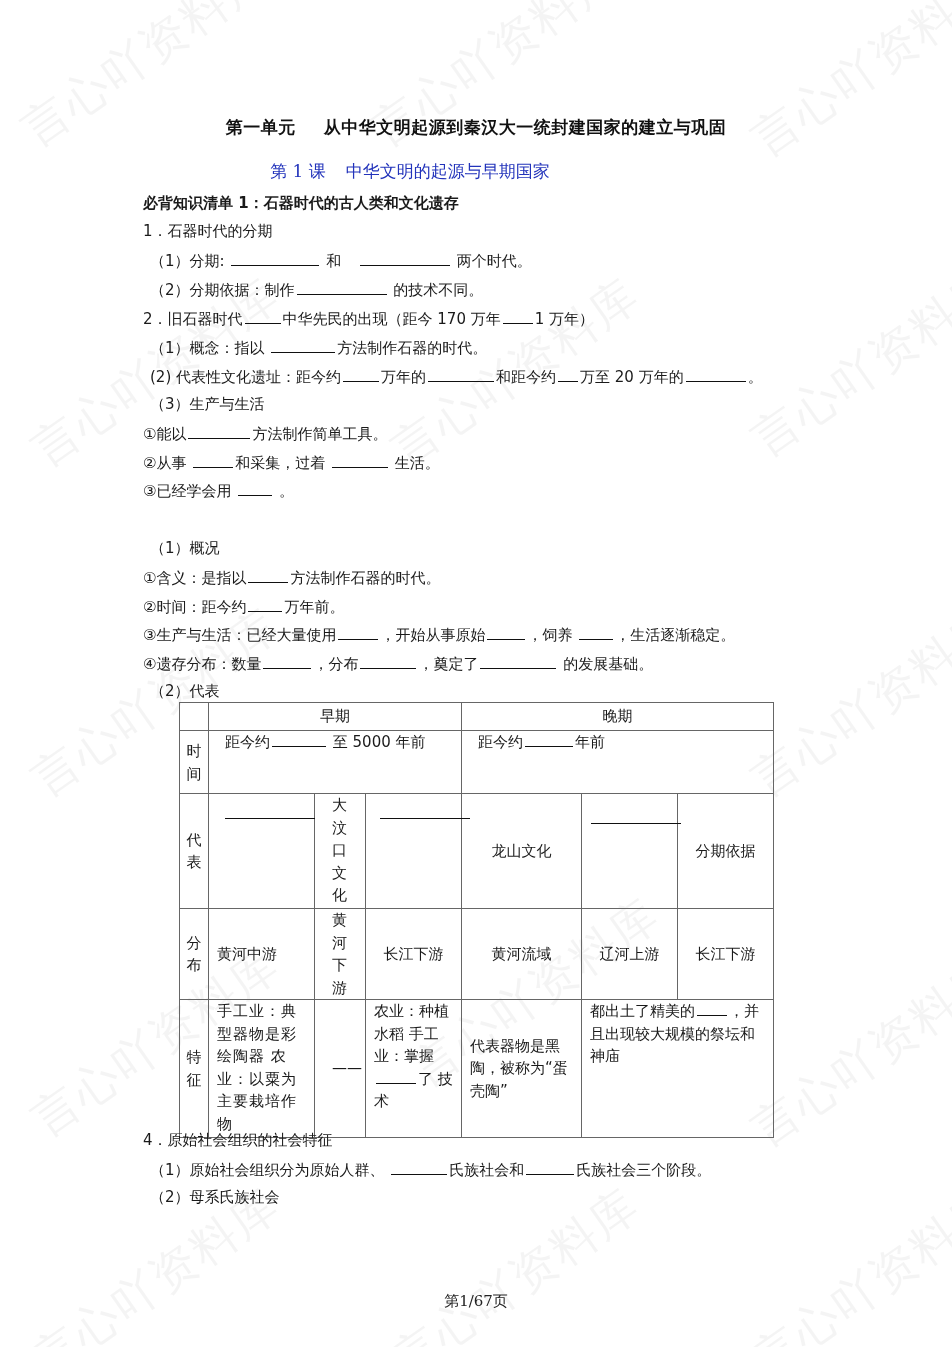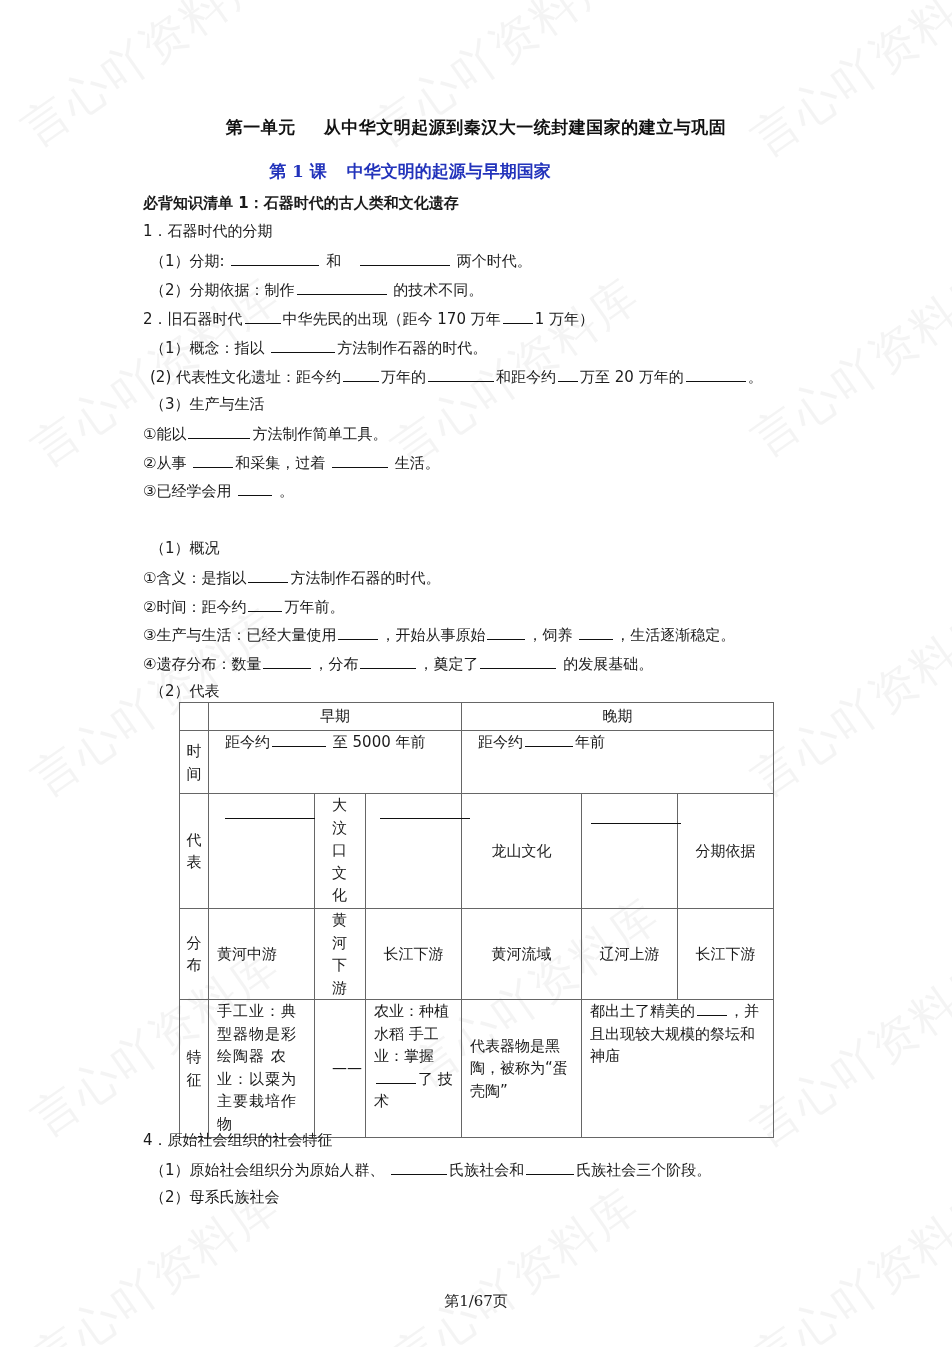--- a/index.html
+++ b/index.html
@@ -6,21 +6,21 @@
   body { width: 952px; height: 1347px; position: relative; overflow: hidden;
          font-family: "DejaVu Sans", sans-serif; color: #1a1a1a; }
   .wm-layer { position: absolute; inset: 0; pointer-events: none; z-index: 0; }
   .wm { position: absolute; font-size: 46px; color: rgba(0,0,0,0.045); transform: rotate(-35deg);
         transform-origin: left top; white-space: nowrap; letter-spacing: 2px; }
   .page { position: absolute; inset: 0; z-index: 1; }
   .unit-title { position: absolute; top: 116px; left: 0; width: 952px; text-align: center;
                 font-size: 17px; font-weight: bold; color: #111; letter-spacing: 0.5px; }
   .unit-title .sp { display: inline-block; width: 28px; }
   .lesson-title { position: absolute; top: 160px; left: 0; width: 820px; text-align: center;
-                  font-size: 17px; font-weight: bold; color: #2233bb; font-family: "DejaVu Serif", serif; }
+                  font-size: 17px; font-weight: normal; color: #2233bb; font-family: "DejaVu Serif", serif; }
   .lesson-title .sp { display: inline-block; width: 20px; }
   .line { position: absolute; left: 143px; font-size: 15px; white-space: nowrap; line-height: 20px; }
   .bold { font-weight: bold; }
   .ind { left: 150px; }
   .blank { display: inline-block; border-bottom: 1px solid #111; height: 15px; vertical-align: baseline; margin: 0 2px; }
   table.rep { position: absolute; left: 179px; top: 702px; border-collapse: collapse; font-size: 15px; table-layout: fixed; }
   table.rep td { border: 1.5px solid #666; padding: 0; vertical-align: top; line-height: 22.5px; }
   .vtext { width: 100%; text-align: center; }
   .c { text-align: center; vertical-align: middle !important; }
   .pad { padding-left: 8px !important; padding-right: 4px !important; }

